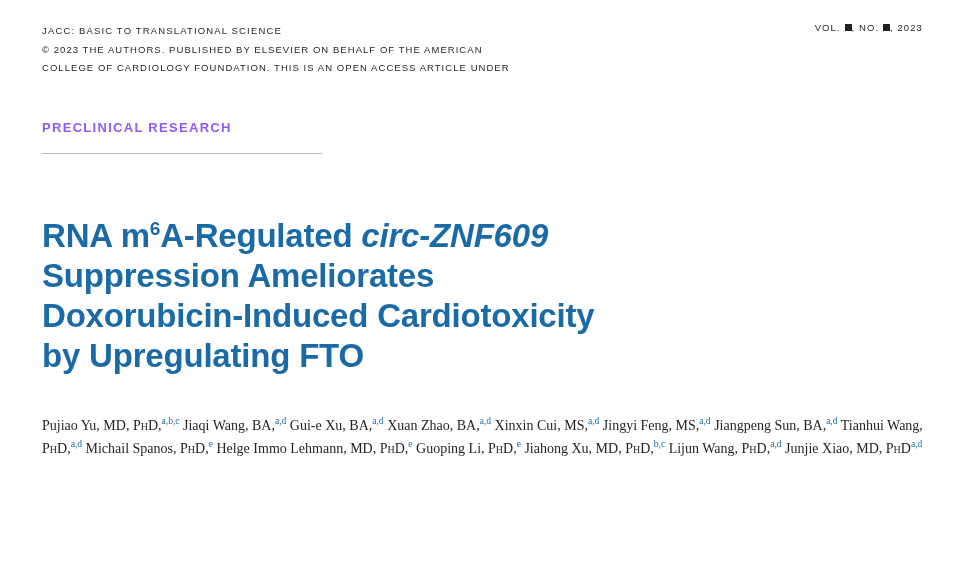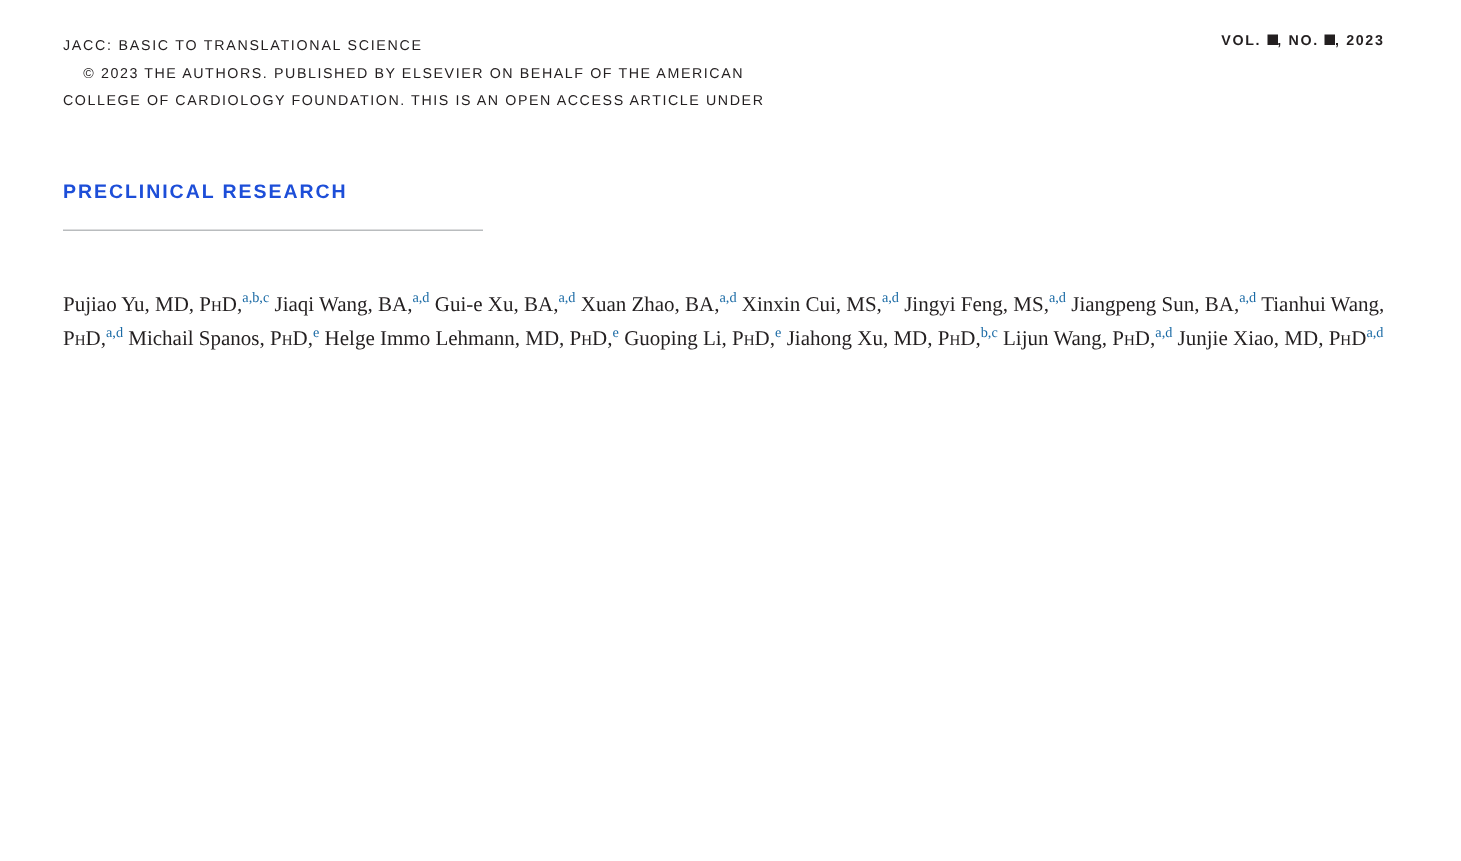--- a/index.html
+++ b/index.html
@@ -38,48 +38,46 @@
   .masthead-left .journal {
     letter-spacing: 1.15px;
   }
   .masthead-right {
     font-family: "Liberation Sans", sans-serif;
     font-size: 9.5px;
     letter-spacing: 1.1px;
     color: #231f20;
     white-space: nowrap;
     padding-top: 0px;
-    font-weight: bold;
   }
   .sq {
     display: inline-block;
     width: 7px;
     height: 7px;
     background: #231f20;
     vertical-align: baseline;
     position: relative;
     top: 0px;
   }
   .lic-url {
     color: #1f6fb0;
     letter-spacing: 0.9px;
   }
   .copyline {
     letter-spacing: 1.05px;
-    text-align: center;
   }
 
   
   .section-label {
     margin-top: 42px;
     font-family: "Liberation Sans", sans-serif;
     font-size: 13px;
     font-weight: bold;
     letter-spacing: 1.3px;
-    color: #1d4ed8;
+    color: #8b5cf6;
     text-transform: uppercase;
   }
   .rule {
     margin-top: 18px;
     width: 280px;
     height: 1px;
     background: #b9bcbe;
   }
 
   
@@ -137,20 +135,26 @@
       <span class="sq"></span><span>,</span>
       <span>NO.</span>
       <span class="sq"></span><span>,</span>
       <span>2023</span>
     </div>
   </div>
 
   <div class="section-label">PRECLINICAL RESEARCH</div>
   <div class="rule"></div>
 
+  <h1 class="title">
+    <span><span>RNA m</span><sup>6</sup><span>A-Regulated </span><span class="ital">circ-ZNF609</span></span><br>
+    <span>Suppression Ameliorates</span><br>
+    <span>Doxorubicin-Induced Cardiotoxicity</span><br>
+    <span>by Upregulating FTO</span>
+  </h1>
 
   <div class="authors">
     <span>Pujiao Yu, MD, P<span class="sc">h</span>D,<sup>a,b,c</sup></span>
     <span>Jiaqi Wang, BA,<sup>a,d</sup></span>
     <span>Gui-e Xu, BA,<sup>a,d</sup></span>
     <span>Xuan Zhao, BA,<sup>a,d</sup></span>
     <span>Xinxin Cui, MS,<sup>a,d</sup></span>
     <span>Jingyi Feng, MS,<sup>a,d</sup></span>
     <span>Jiangpeng Sun, BA,<sup>a,d</sup></span>
     <span>Tianhui Wang, P<span class="sc">h</span>D,<sup>a,d</sup></span>

